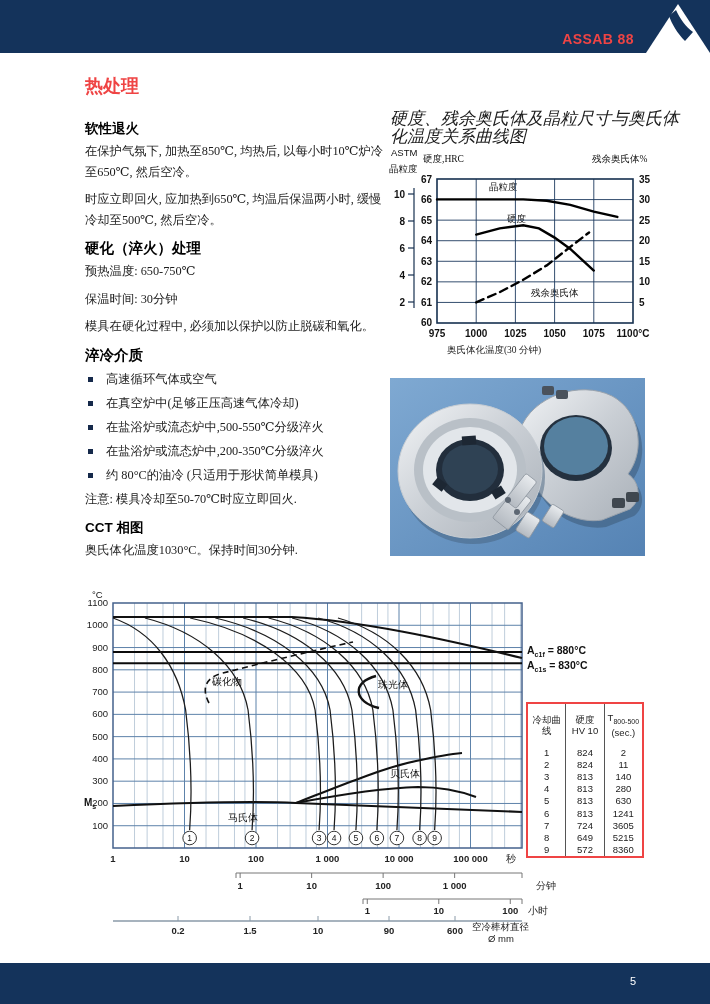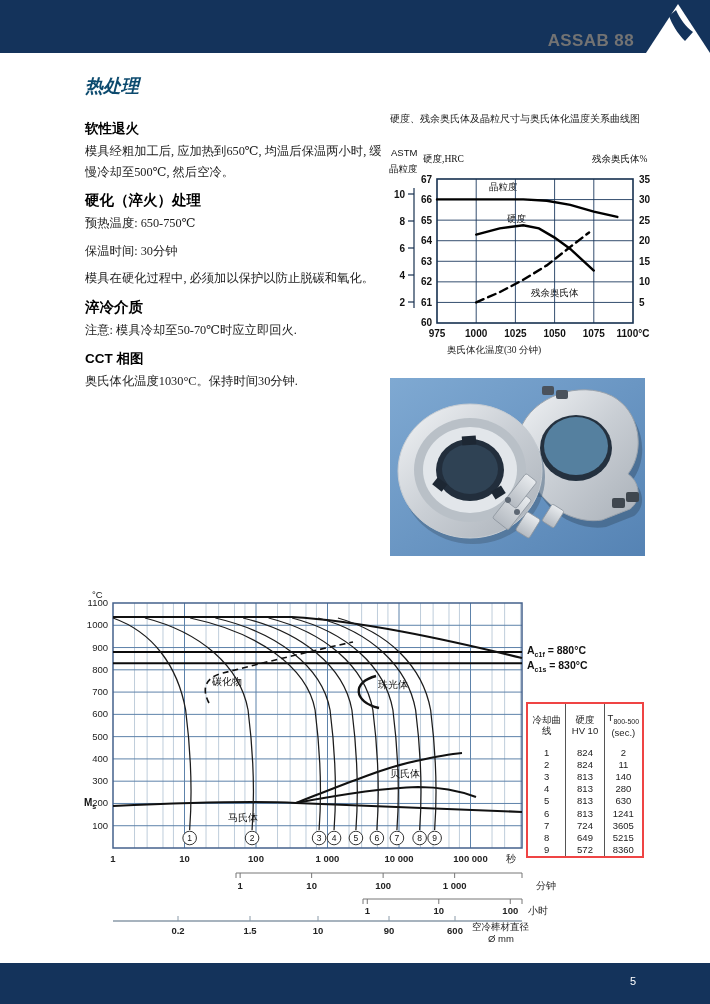--- a/index.html
+++ b/index.html
@@ -2,39 +2,39 @@
 <html><head>
 <meta charset="utf-8">
 <style>
   html,body{margin:0;padding:0;background:#e8e8e8;}
   .page{position:relative;width:710px;height:1004px;margin:0 auto;background:#fff;overflow:hidden;
         font-family:"Liberation Serif","DejaVu Serif",serif;color:#1c1c1c;}
   
   .bar{position:absolute;left:0;width:710px;background:#14335b;}
   .bar.top{top:0;height:53px;}
   .bar.bottom{top:963px;height:41px;}
-  .brand{position:absolute;top:31px;right:76px;color:#737373;font-family:"Liberation Sans",sans-serif;
-         font-weight:bold;font-size:17px;letter-spacing:.4px;text-align:right;}
+  .brand{position:absolute;top:31px;right:76px;color:#ef4444;font-family:"Liberation Sans",sans-serif;
+         font-weight:bold;font-size:14px;letter-spacing:.4px;text-align:right;}
   .logo{position:absolute;top:0;right:0;width:68px;height:53px;}
   .pagenum{position:absolute;top:975px;left:630px;color:#fff;font-family:"Liberation Sans",sans-serif;font-size:11px;}
   
   .h1{position:absolute;left:85px;top:74px;font-family:"Liberation Sans",sans-serif;
-      font-weight:bold;font-size:18px;color:#0c4a6e;font-style:italic;}
+      font-weight:bold;font-size:18px;color:#ef4444;}
   .leftcol{position:absolute;left:85px;top:110px;width:303px;font-size:12.3px;line-height:20.5px;}
   .leftcol .h2{font-family:"Liberation Sans",sans-serif;font-weight:bold;font-size:13.5px;
                color:#000000;margin:9px 0 3px;line-height:19px;}
   .leftcol .h2.big{font-size:14.5px;}
   .leftcol p{margin:3px 0 7px;}
   .leftcol ul{list-style:none;margin:4px 0 2px;padding:0;}
   .leftcol li{position:relative;padding-left:21px;margin:3.5px 0;}
   .leftcol li::before{content:"";position:absolute;left:3px;top:8px;width:5px;height:5px;background:#15294a;}
   
   .lbl{position:absolute;font-size:10px;color:#111;white-space:nowrap;}
   .lbl.sans{font-family:"Liberation Sans",sans-serif;}
-  .c1-title{position:absolute;left:390px;top:110px;width:302px;font-size:10px;line-height:18px;}
+  .c1-title{position:absolute;left:390px;top:110px;width:302px;font-size:17px;line-height:18px;font-style:italic;}
   .xtitle{position:absolute;left:424px;top:344px;width:140px;text-align:center;font-size:9.5px;}
   .ausbox{position:absolute;left:368px;top:597px;width:138px;text-align:center;font-size:9.5px;
           line-height:13px;background:#fff;padding:1px 0;}
   .aline{font-family:"Liberation Sans",sans-serif;font-size:10.5px;font-weight:bold;}
   sub{font-size:7px;}
   
   .cct-table{position:absolute;left:526px;top:702px;width:114px;height:152px;border:2px solid #ef4444;
              font-family:"Liberation Sans",sans-serif;font-size:9.5px;color:#222;
              display:flex;flex-direction:column;}
   .tr{display:flex;flex:1;}
@@ -53,26 +53,34 @@
   <span class="brand">ASSAB 88</span>
   <svg class="logo" viewBox="0 0 68 53">
     <polygon points="4,53 36,4 68,53" fill="#ffffff"></polygon>
     <path d="M 34,10 C 38,19 44,27 51,32 L 43,41 C 35,33 30,24 27,16 Z" fill="#14335b"></path>
   </svg>
 
   <div class="h1">热处理</div>
 
   <div class="leftcol">
     <div class="h2">软性退火</div>
-    <p>模具经粗加工后, 应加热到650℃, 均温后保温两小时, 缓慢冷却至500℃, 然后空冷。</p>
+    <p>在保护气氛下, 加热至850℃, 均热后, 以每小时10℃炉冷至650℃, 然后空冷。</p>
+    <p>时应立即回火, 应加热到650℃, 均温后保温两小时, 缓慢冷却至500℃, 然后空冷。</p>
     <div class="h2 big">硬化（淬火）处理</div>
     <p>预热温度: 650-750℃</p>
     <p>保温时间: 30分钟</p>
     <p>模具在硬化过程中, 必须加以保护以防止脱碳和氧化。</p>
     <div class="h2 big">淬冷介质</div>
+    <ul>
+      <li>高速循环气体或空气</li>
+      <li>在真空炉中(足够正压高速气体冷却)</li>
+      <li>在盐浴炉或流态炉中,500-550℃分级淬火</li>
+      <li>在盐浴炉或流态炉中,200-350℃分级淬火</li>
+      <li>约 80°C的油冷 (只适用于形状简单模具)</li>
+    </ul>
     <p>注意: 模具冷却至50-70℃时应立即回火.</p>
     <div class="h2">CCT  相图</div>
     <p>奥氏体化温度1030°C。保持时间30分钟.</p>
   </div>
 
   <div class="c1-title">硬度、残余奥氏体及晶粒尺寸与奥氏体化温度关系曲线图</div>
   <span class="lbl sans" style="left:391px;top:147px;font-size:9.5px">ASTM</span>
   <span class="lbl" style="left:389px;top:163px;font-size:9.5px">晶粒度</span>
   <span class="lbl" style="left:423px;top:153px;font-size:9.5px">硬度,HRC</span>
   <span class="lbl" style="left:592px;top:153px;font-size:9.5px">残余奥氏体%</span>

